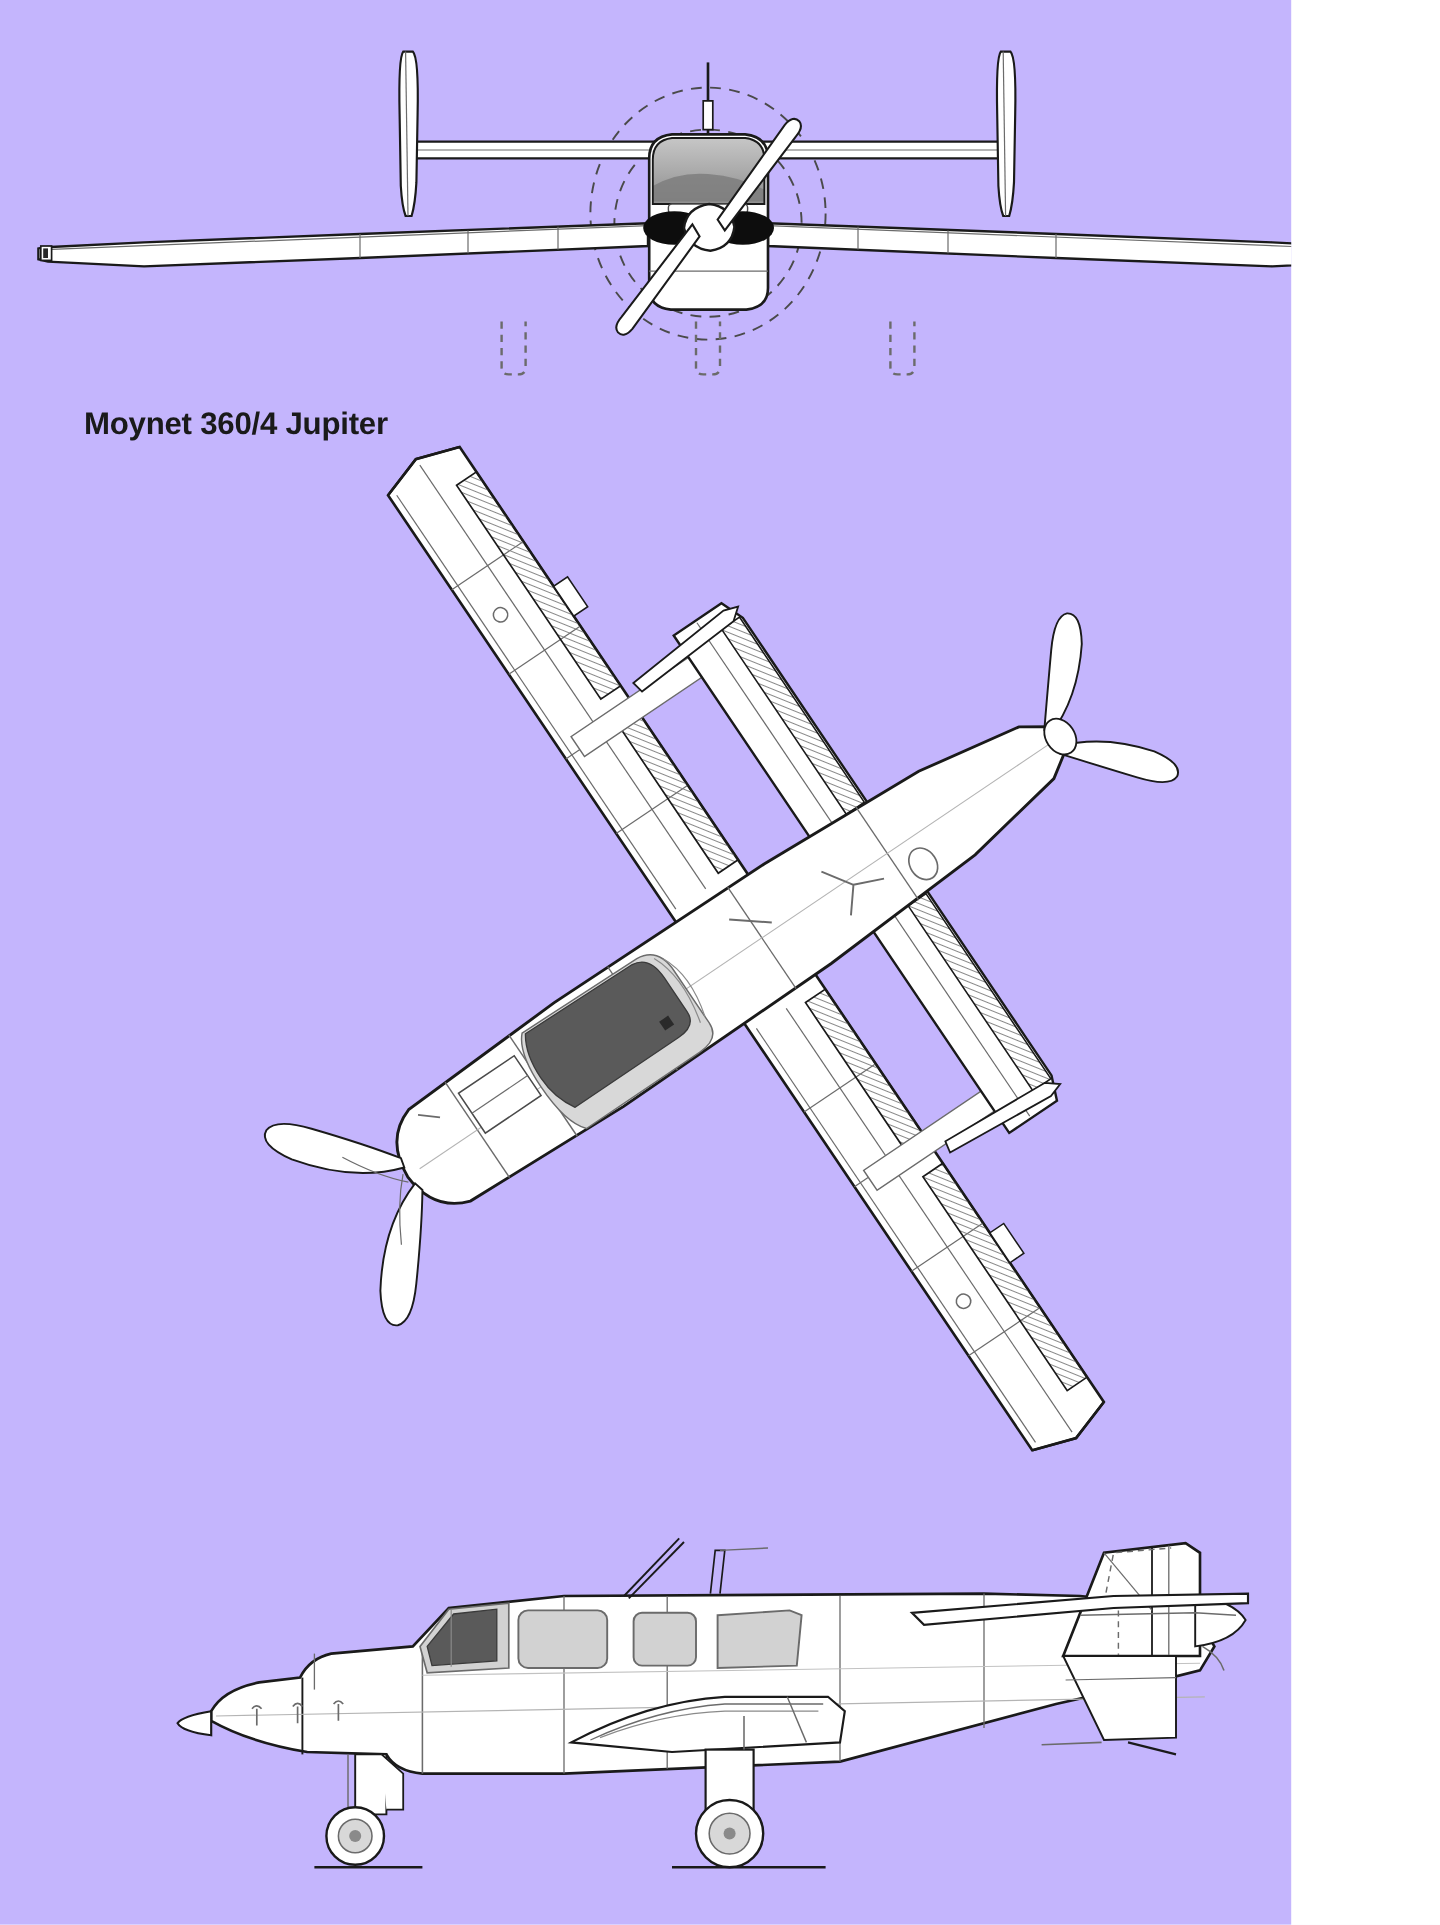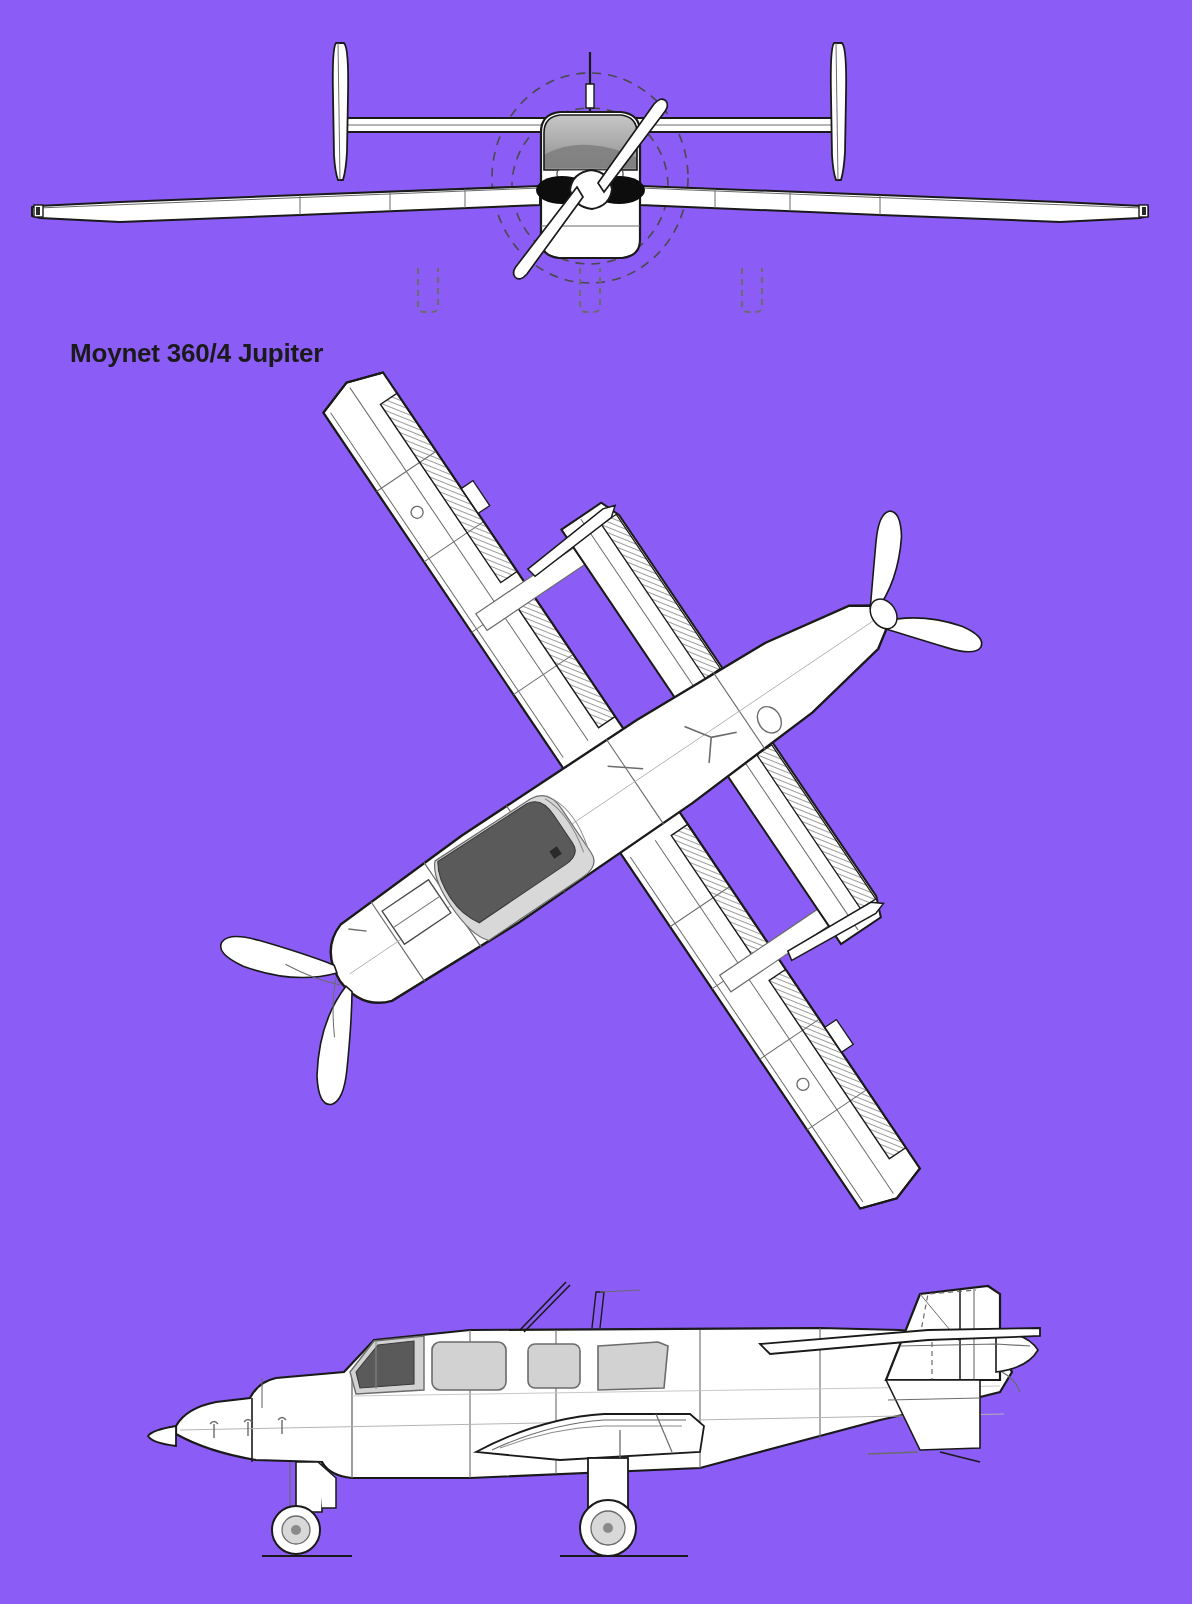--- a/index.html
+++ b/index.html
@@ -5,23 +5,23 @@
   html, body {
     margin: 0;
     padding: 0;
     background: #ffffff;
   }
   body {
     font-family: "Liberation Sans", sans-serif;
   }
   #sheet {
     position: relative;
-    width: 1192px;
+    width: 1076px;
     height: 1604px;
-    background: #8b5cf6;
+    background: #c4b5fd;
     overflow: hidden;
   }
   #drawing {
     position: absolute;
     left: 0; top: 0;
     width: 1200px;
     height: 1604px;
     display: block;
   }
   .title-text {

